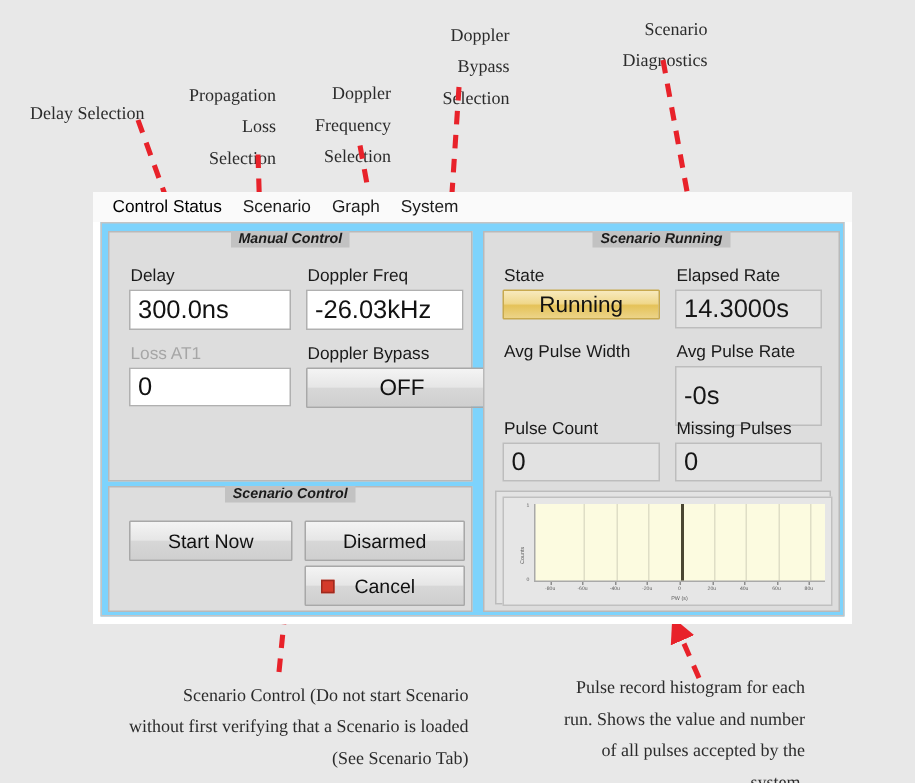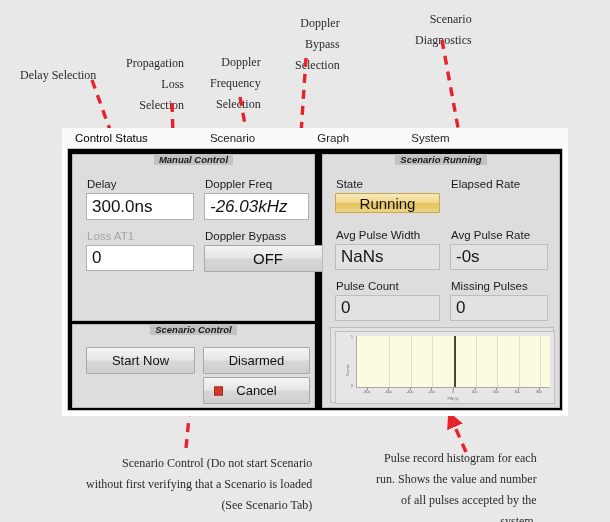--- a/index.html
+++ b/index.html
@@ -45,39 +45,38 @@
   #tabbar {
     position: absolute;
     left: 0; top: 0;
     width: 506px;
     height: 20px;
     background: #fafafa;
     display: flex;
     align-items: center;
     padding-left: 6px;
     box-sizing: border-box;
-    gap: 48px;
   }
   .tab {
     font-family: "Liberation Sans", sans-serif;
     font-size: 11.5px;
     color: #1c1c1c;
     padding: 0 7px;
     cursor: default;
     white-space: nowrap;
   }
   .tab.active { color: #000; }
 
   #panel {
     position: absolute;
     left: 5px;
     top: 20px;
     width: 496px;
     height: 263px;
-    background: #000000;
+    background: #7dd3fc;
     border: 1px solid #c4c4c4;
     box-sizing: border-box;
   }
 
   .group {
     position: absolute;
     background: #dddddd;
     border: 1px solid #b9b9b9;
     box-sizing: border-box;
   }
@@ -300,21 +299,21 @@
         <span>Manual Control</span>
       </div>
 
       <div class="fld-label" style="left:14px; top:23px;">Delay</div>
       <div class="textbox" style="left:13px; top:38px; width:108px; height:27px;">300.0ns</div>
 
       <div class="fld-label disabled" style="left:14px; top:75px;">Loss AT1</div>
       <div class="textbox" style="left:13px; top:90px; width:108px; height:26px;">0</div>
 
       <div class="fld-label" style="left:132px; top:23px;">Doppler Freq</div>
-      <div class="textbox" style="left:131px; top:38px; width:105px; height:27px;font-style:italic;">-26.03kHz</div>
+      <div class="textbox" style="left:131px; top:38px; width:105px; height:27px;">-26.03kHz</div>
 
       <div class="fld-label" style="left:132px; top:75px;">Doppler Bypass</div>
       <div class="btn big" style="left:131px; top:90px; width:128px; height:27px;text-align:center;">OFF</div>
     </div>
 
     <div class="group" style="left:4px; top:175px; width:243px; height:84px;">
       <div class="group-title">
         <span>Scenario Control</span>
       </div>
 
@@ -330,26 +329,26 @@
 
     <div class="group" style="left:254px; top:5px; width:238px; height:254px;">
       <div class="group-title">
         <span>Scenario Running</span>
       </div>
 
       <div class="fld-label" style="left:13px; top:23px;">State</div>
       <div class="btn running big" style="left:12px; top:38px; width:105px; height:20px;">Running</div>
 
       <div class="fld-label" style="left:128px; top:23px;">Elapsed Rate</div>
+      <div class="textbox readonly" style="left:127px; top:38px; width:98px; height:26px;">14.3000s</div>
 
       <div class="fld-label" style="left:13px; top:74px;">Avg Pulse Width</div>
-      <div class="textbox readonly" style="left:12px; top:89px; width:105px; height:26px;">NaNs</div>
 
       <div class="fld-label" style="left:128px; top:74px;">Avg Pulse Rate</div>
-      <div class="textbox readonly" style="left:127px; top:89px; width:98px; height:26px;">-0s</div>
+      <div class="textbox readonly" style="left:127px; top:89px; width:98px; height:40px;">-0s</div>
 
       <div class="fld-label" style="left:13px; top:125px;">Pulse Count</div>
       <div class="textbox readonly" style="left:12px; top:140px; width:105px; height:26px;">0</div>
 
       <div class="fld-label" style="left:128px; top:125px;">Missing Pulses</div>
       <div class="textbox readonly" style="left:127px; top:140px; width:98px; height:26px;">0</div>
 
       <div id="histogram-box" style="left:7px; top:172px; width:224px; height:76px;">
         <div id="plot-frame">
           <div id="plot-area">

